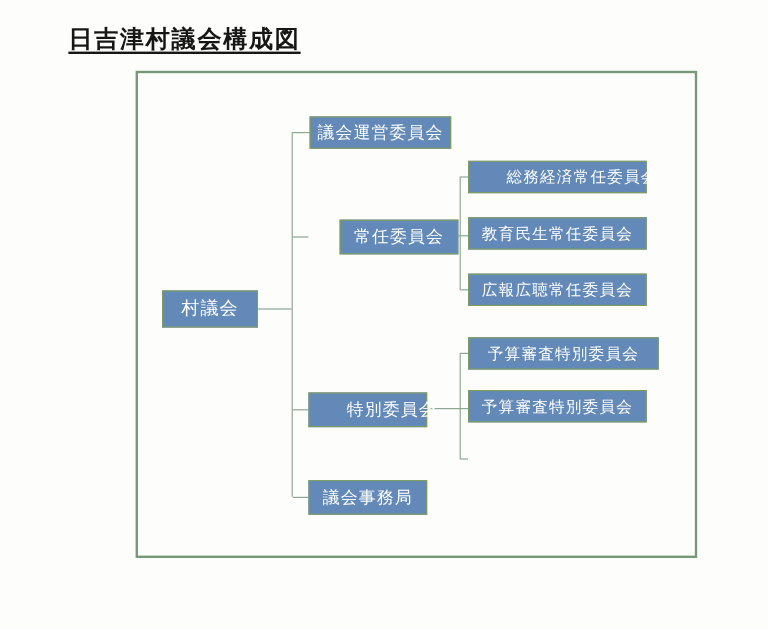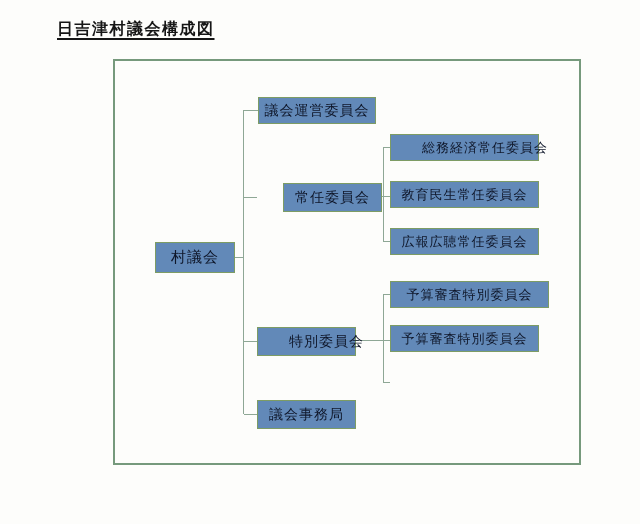--- a/index.html
+++ b/index.html
@@ -5,43 +5,43 @@
   html,body{margin:0;padding:0;}
   body{
     width:640px;height:524px;
     background:#fdfdfb;
     font-family:"DejaVu Serif","Liberation Serif",serif;
     overflow:hidden;
   }
   .page{position:relative;width:640px;height:524px;background:#fdfdfb;}
   .title{
     position:absolute;left:57px;top:19px;
-    font-size:16px;font-weight:bold;color:#161616;
+    font-size:20px;font-weight:bold;color:#161616;
     letter-spacing:1.5px;
     text-decoration:underline;
     text-underline-offset:4px;
     text-decoration-thickness:1.5px;
   }
   .frame{
     position:absolute;left:113px;top:59px;width:468px;height:406px;
     border:2px solid #76997c;
     box-sizing:border-box;
     background:transparent;
   }
   .box{
     position:absolute;
     background:#6289b8;
     border:1.5px solid #7d9c64;
     box-sizing:border-box;
     display:flex;align-items:center;justify-content:center;
-    color:#0f172a;
+    color:#ffffff;
     letter-spacing:1px;
     white-space:nowrap;
   }
-  .root-box{left:135px;top:242px;width:80px;height:31px;font-size:15px;margin-left:20px;}
+  .root-box{left:135px;top:242px;width:80px;height:31px;font-size:15px;}
   .mid-box{font-size:14px;}
   .b0{left:258px;top:97px;width:118px;height:27px;}
   .b1{left:257px;top:183px;width:99px;height:29px;margin-left:26px;}
   .b2{left:257px;top:327px;width:99px;height:29px;padding-left:40px;}
   .b3{left:257px;top:400px;width:99px;height:29px;}
   .leaf-box{font-size:13px;}
   .c10{left:390px;top:134px;width:149px;height:27px;padding-left:41px;}
   .c11{left:390px;top:181px;width:149px;height:27px;}
   .c12{left:390px;top:228px;width:149px;height:27px;}
   .c20{left:390px;top:281px;width:159px;height:27px;}

